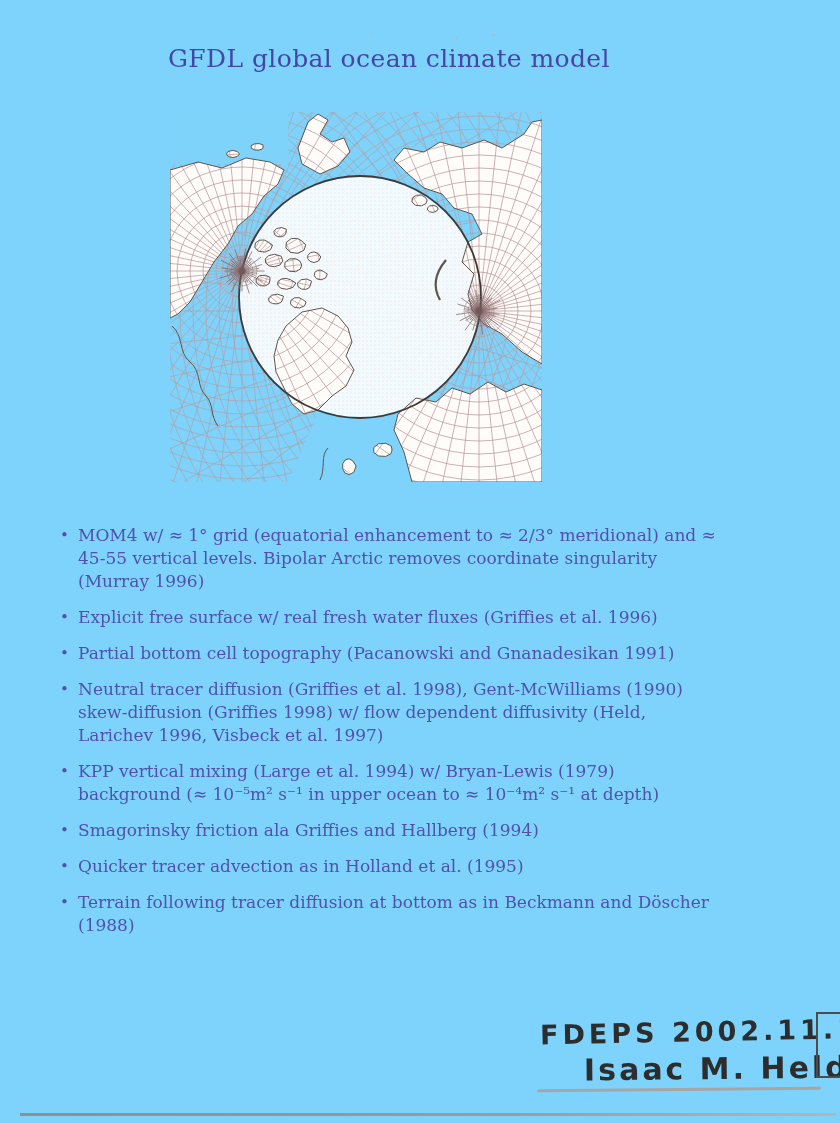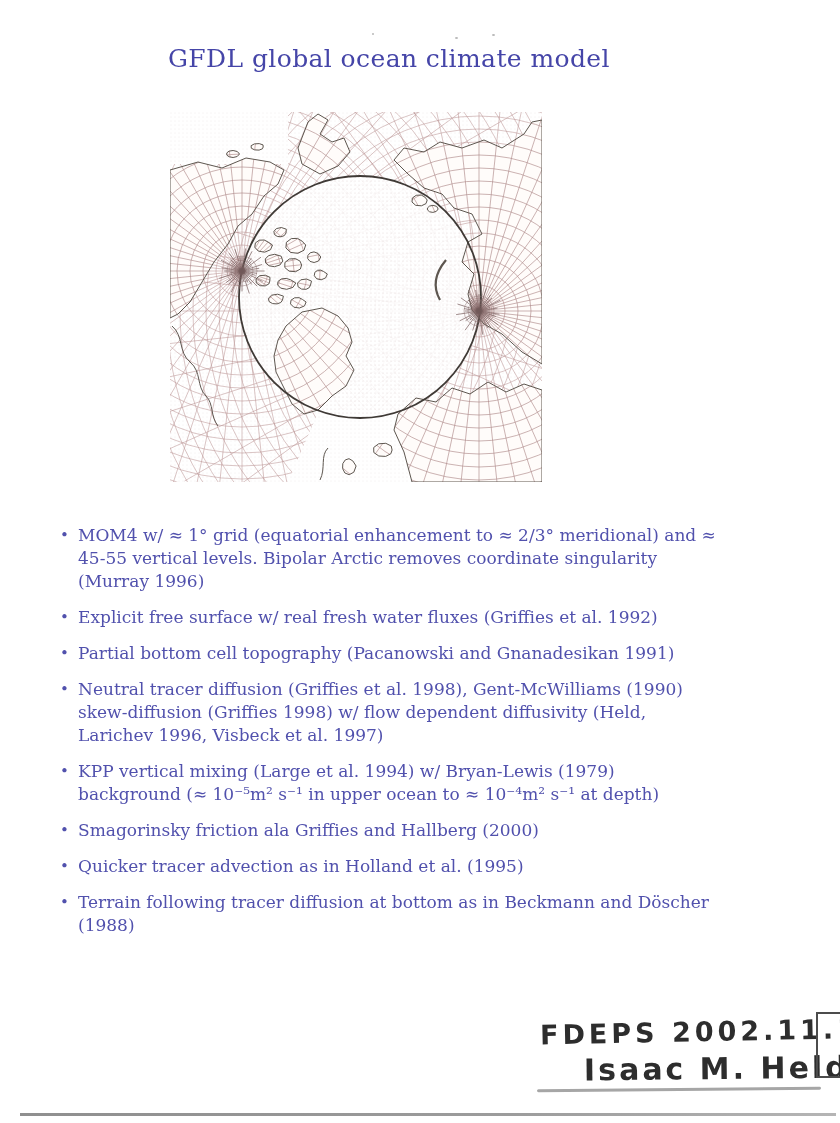--- a/index.html
+++ b/index.html
@@ -1,18 +1,18 @@
 <!DOCTYPE html>
 <html><head>
 <meta charset="utf-8">
 <style>
   html,body{margin:0;padding:0;background:#e8e8e8;}
   .page{
     position:relative;width:840px;height:1123px;margin:0 auto;
-    background:#ffffff;overflow:hidden;
+    background:#7dd3fc;overflow:hidden;
     font-family:"DejaVu Serif","Liberation Serif",serif;
     border-right:1px solid #e2e2e2;
   }
   .page-title{
     position:absolute;left:168px;top:44px;
     font-size:25px;letter-spacing:0.4px;color:#4545a8;
     font-family:"DejaVu Serif","Liberation Serif",serif;
   }
   .map-wrap{position:absolute;left:170px;top:112px;width:372px;height:370px;}
   .bullets{
@@ -597,37 +597,37 @@
       </svg>
   </div>
 
   <ul class="bullets">
     <li>
       <span class="bullet-marker">•</span>
       <span class="bullet-text">MOM4 w/ ≈ 1° grid (equatorial enhancement to ≈ 2/3° meridional) and ≈ 45-55 vertical levels.  Bipolar Arctic removes coordinate singularity (Murray 1996)</span>
       </li>
     <li>
       <span class="bullet-marker">•</span>
-      <span class="bullet-text">Explicit free surface w/ real fresh water fluxes (Griffies et al. 1992)</span>
+      <span class="bullet-text">Explicit free surface w/ real fresh water fluxes (Griffies et al. 1996)</span>
       </li>
     <li>
       <span class="bullet-marker">•</span>
       <span class="bullet-text">Partial bottom cell topography (Pacanowski and Gnanadesikan 1991)</span>
       </li>
     <li>
       <span class="bullet-marker">•</span>
       <span class="bullet-text">Neutral tracer diffusion (Griffies et al. 1998), Gent-McWilliams (1990) skew-diffusion (Griffies 1998) w/ flow dependent diffusivity (Held, Larichev 1996, Visbeck et al. 1997)</span>
       </li>
     <li>
       <span class="bullet-marker">•</span>
       <span class="bullet-text">KPP vertical mixing (Large et al. 1994) w/ Bryan-Lewis (1979) background (≈ 10⁻⁵m² s⁻¹ in upper ocean to ≈ 10⁻⁴m² s⁻¹ at depth)</span>
       </li>
     <li>
       <span class="bullet-marker">•</span>
-      <span class="bullet-text">Smagorinsky friction ala Griffies and Hallberg (2000)</span>
+      <span class="bullet-text">Smagorinsky friction ala Griffies and Hallberg (1994)</span>
       </li>
     <li>
       <span class="bullet-marker">•</span>
       <span class="bullet-text">Quicker tracer advection as in Holland et al. (1995)</span>
       </li>
     <li>
       <span class="bullet-marker">•</span>
       <span class="bullet-text">Terrain following tracer diffusion at bottom as in Beckmann and Döscher (1988)</span>
       </li>
   </ul>

